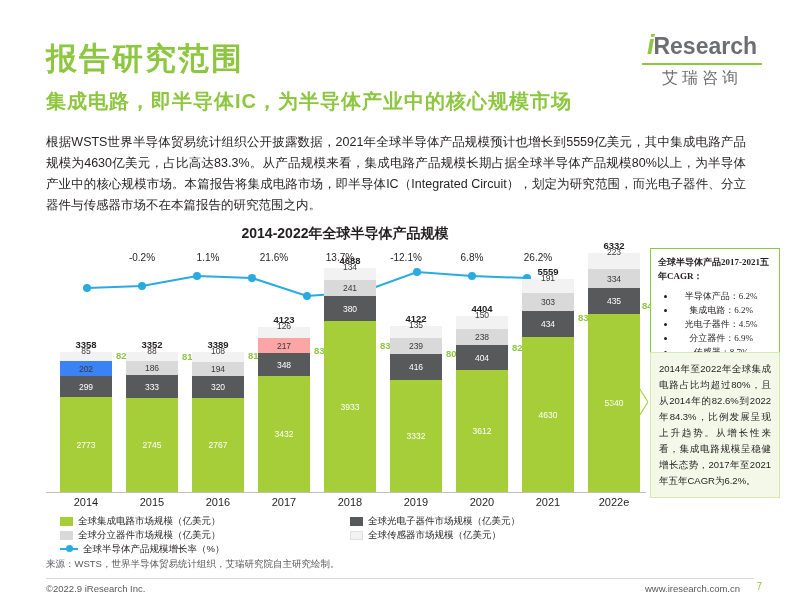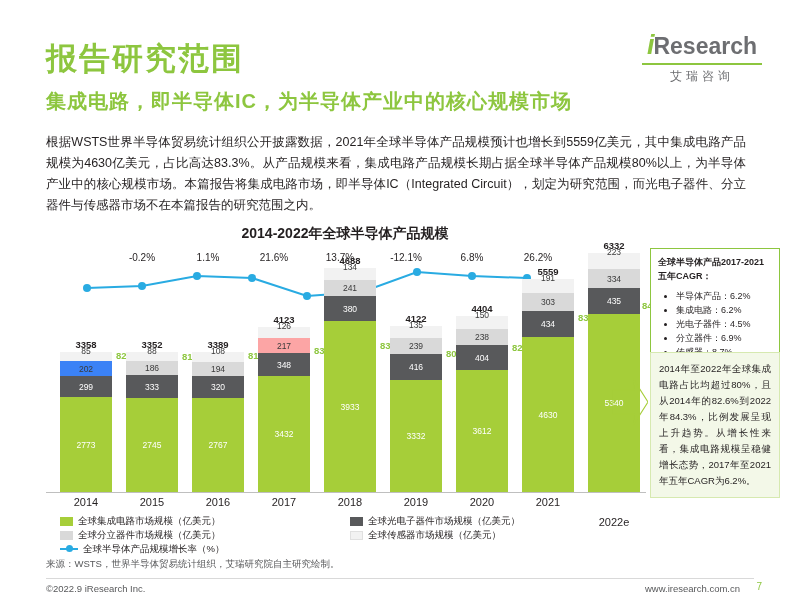--- a/index.html
+++ b/index.html
@@ -18,21 +18,21 @@
   .title-main {
     position:absolute; left:46px; top:38px;
     font-size:31px; color:#8dc63f; letter-spacing:2px; font-weight:bold;
   }
   .logo-wrap {
     position:absolute; right:38px; top:30px; width:120px; text-align:center;
   }
   .logo-i { font-size:27px; color:#8dc63f; font-weight:bold; font-style:italic; letter-spacing:-1px;}
   .logo-res { font-size:23px; color:#6d6e71; font-weight:bold; letter-spacing:0px;}
   .logo-sub {
-    margin-top:2px; font-size:12px; color:#6d6e71; letter-spacing:4px;
+    margin-top:2px; font-size:16px; color:#6d6e71; letter-spacing:4px;
     border-top:2px solid #8dc63f; padding-top:3px;text-align:center;
   }
   .subtitle {
     position:absolute; left:46px; top:88px; font-size:20px; color:#8dc63f; font-weight:bold;
     letter-spacing:1px;
   }
   .body-text {
     position:absolute; left:46px; top:132px; width:700px;
     font-size:12.5px; line-height:21px; color:#231f20; text-align:justify;
   }
@@ -89,24 +89,24 @@
     content:''; position:absolute; left:6px; top:-3px; width:7px; height:7px; border-radius:50%;
     background:#29abe2;
   }
   .source {
     position:absolute; left:46px; top:558px; font-size:9.5px; color:#58595b;
   }
   
   .callout1 {
     position:absolute; left:650px; top:248px; width:130px;
     border:1px solid #8dc63f; background:#fff; padding:6px 7px;
-    font-size:9px; line-height:14px; color:#231f20;
+    font-size:9px; line-height:14px; color:#231f20;font-family:Liberation Serif, serif;
   }
   .callout1 .c-title { font-weight:bold; margin-bottom:3px; }
-  .callout1 ul { margin:6px; padding-left:12px; }
+  .callout1 ul { margin:6px; padding-left:12px;text-align:center; }
   .callout2 {
     position:absolute; left:650px; top:352px; width:130px;
     border:1px solid #d6e9b0; background:#f3f8e8; padding:8px;
     font-size:9.5px; line-height:16px; color:#231f20; text-align:justify;
   }
   .arrow {
     position:absolute; left:612px; top:330px; width:36px; height:150px;
   }
   
   .footer-line {
@@ -325,21 +325,21 @@
 
   <div class="xlabels">
     <div class="xlab" style="left:10px;">2014</div>
     <div class="xlab" style="left:76px;">2015</div>
     <div class="xlab" style="left:142px;">2016</div>
     <div class="xlab" style="left:208px;">2017</div>
     <div class="xlab" style="left:274px;">2018</div>
     <div class="xlab" style="left:340px;">2019</div>
     <div class="xlab" style="left:406px;">2020</div>
     <div class="xlab" style="left:472px;">2021</div>
-    <div class="xlab" style="left:538px;margin-top:20px;">2022e</div>
+    <div class="xlab" style="left:538px;">2022e</div>
   </div>
 
   <div class="legend">
     <div class="legend-item" style="left:0px; top:0px;">
       <span class="swatch" style="background:#a6ce39;"></span><span>全球集成电路市场规模（亿美元）</span>
     </div>
     <div class="legend-item" style="left:0px; top:14px;">
       <span class="swatch" style="background:#d9d9d9;"></span><span>全球分立器件市场规模（亿美元）</span>
     </div>
     <div class="legend-item" style="left:0px; top:28px;">

